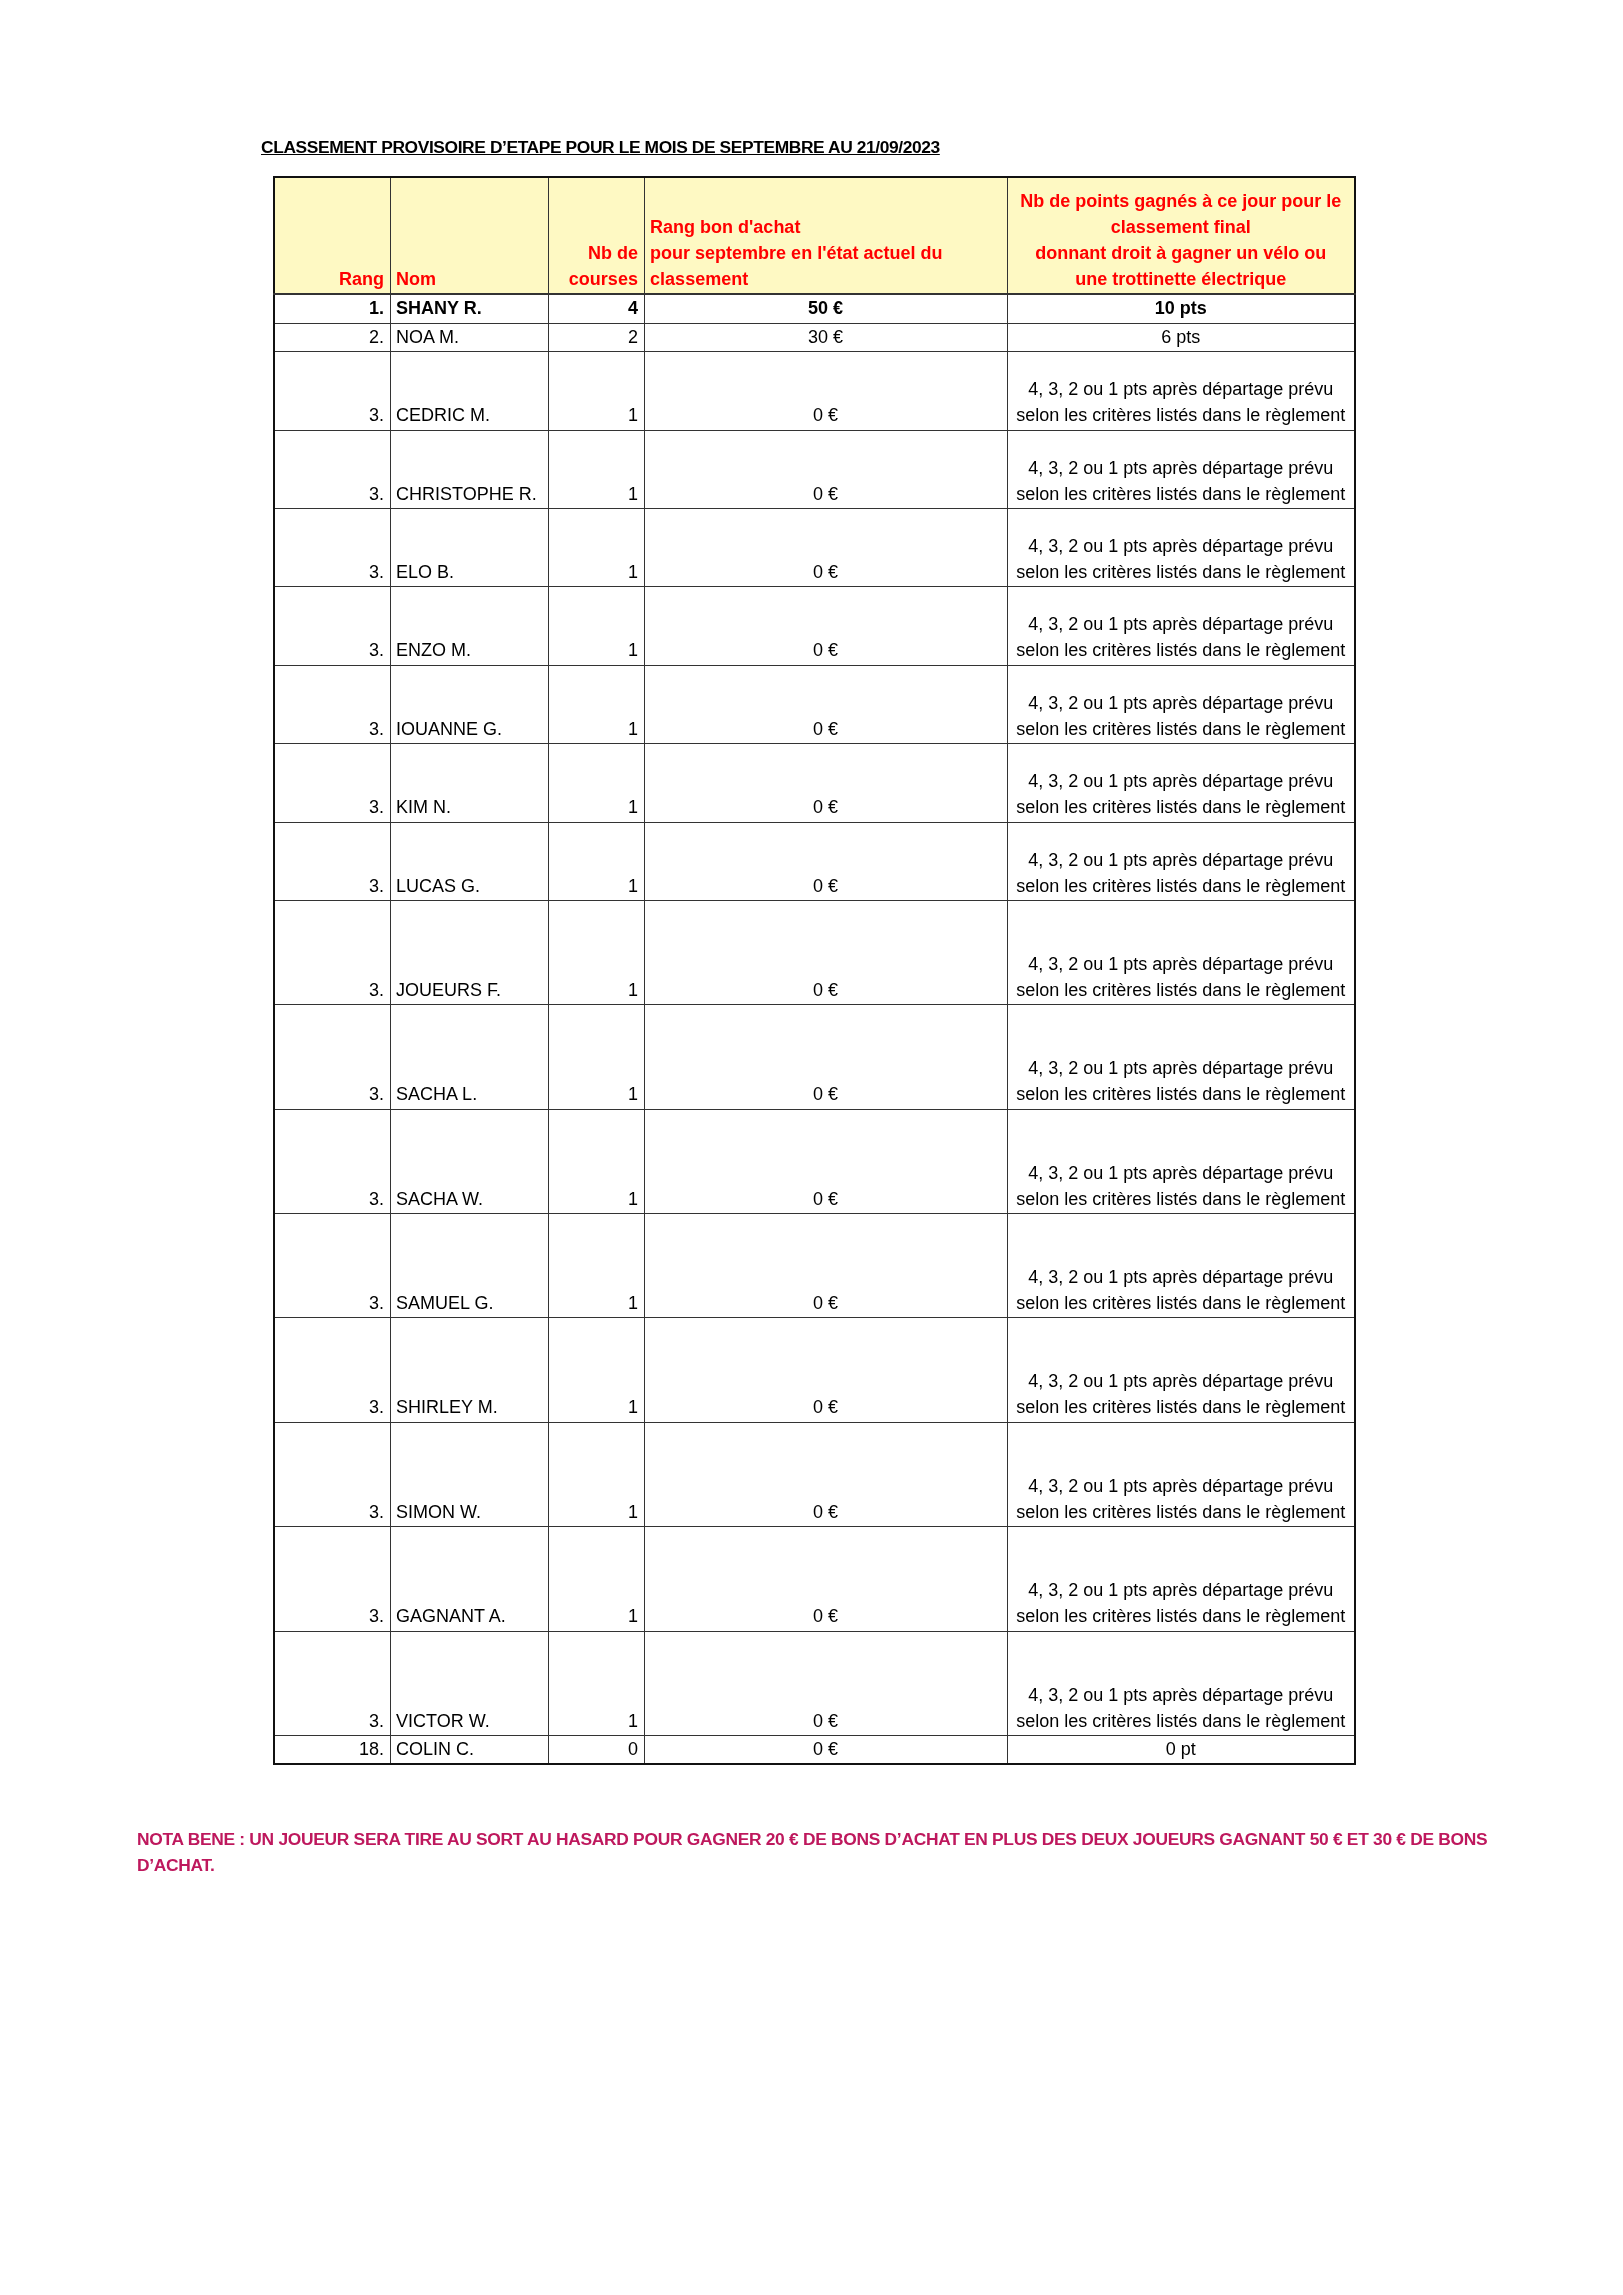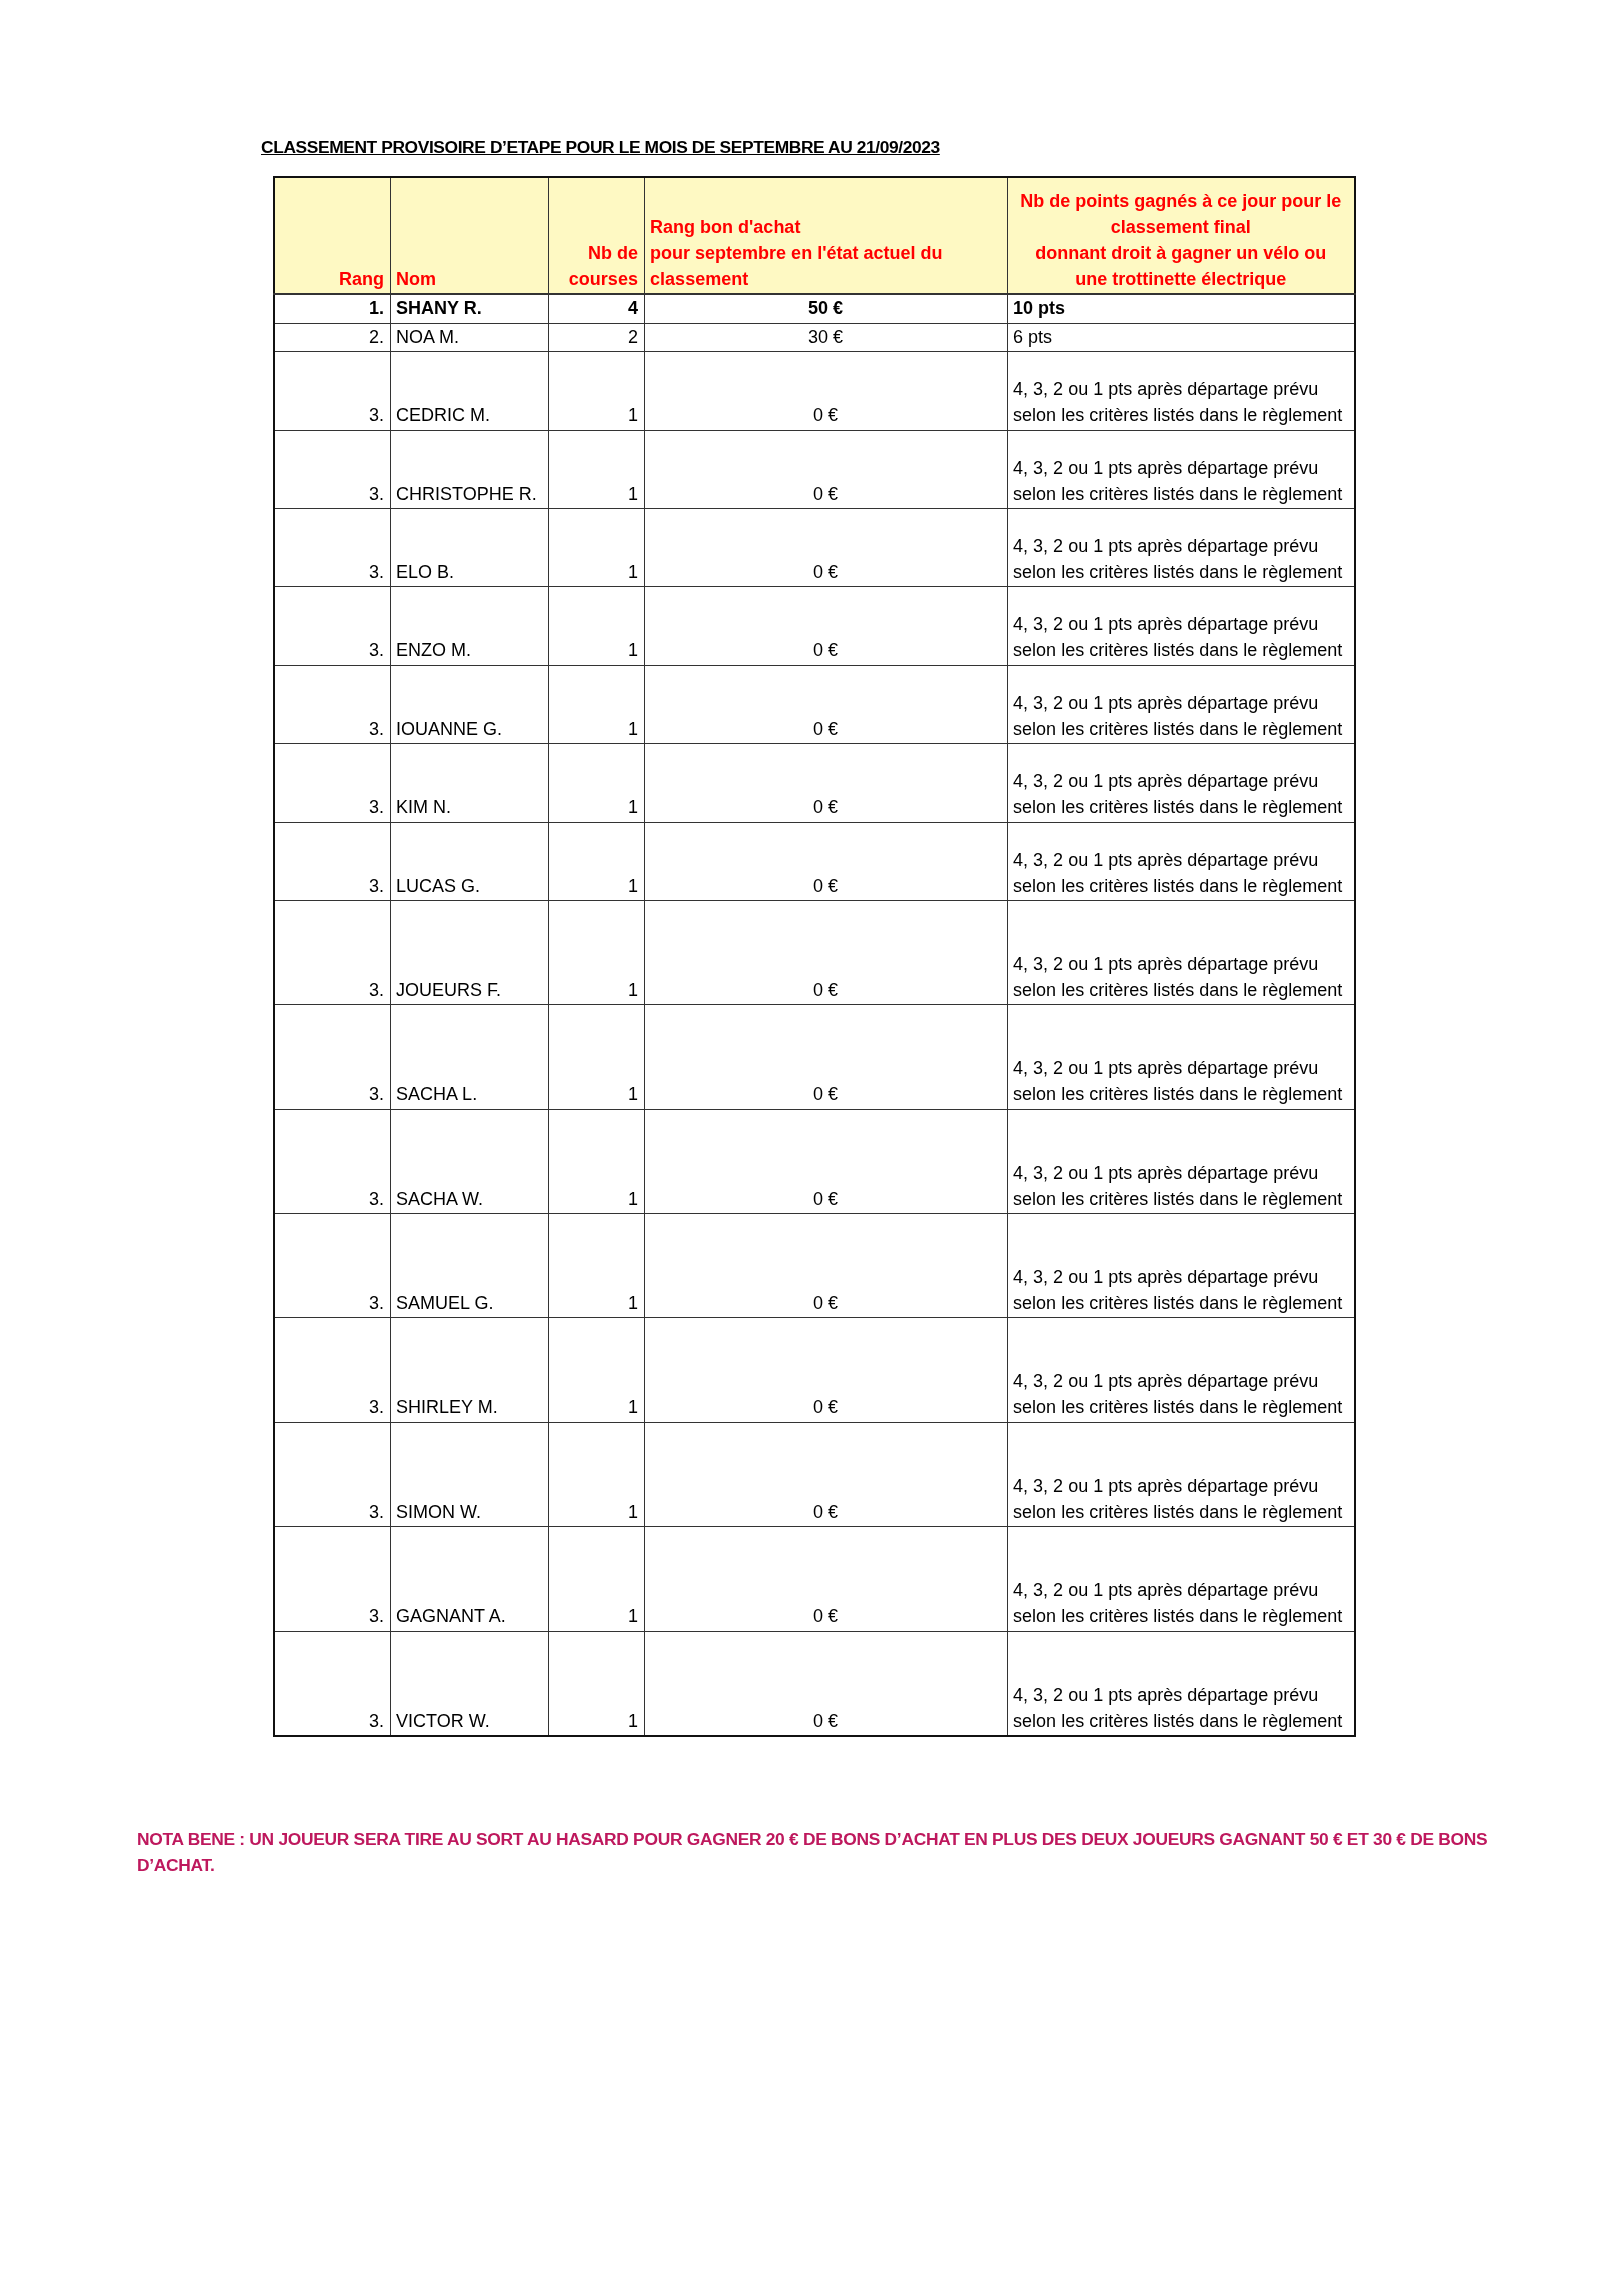--- a/index.html
+++ b/index.html
@@ -19,21 +19,21 @@
   table.rank th { background: #fef9c3; color: #ff0000; font-weight: bold; height: 114px; border-bottom: 2.8px solid #333; }
   th.h-rang { text-align: right; margin-left: 32px; }
   th.h-nom { text-align: left; }
   th.h-nb { text-align: right; }
   th.h-gains { text-align: left; }
   th.h-pts { text-align: center; }
   td.rang { text-align: right; }
   td.nom { text-align: left; white-space: nowrap; }
   td.nb { text-align: right; }
   td.gains { text-align: center; margin-left: 10px; }
-  td.pts { }
+  td.pts { text-align: center; }
   tr.bold td { font-weight: bold; }
   tr.r-short td { height: 25px; }
   tr.r-mid td { height: 76px; }
   tr.r-tall td { height: 102px; }
   .hl { display: block; }
   .nota { position: absolute; left: 137px; top: 1826px; width: 1361px; color: #be185d; font-weight: bold;
           font-size: 17.4px; line-height: 26px; letter-spacing: -0.3px; }
 </style>
 </head>
 <body>
@@ -182,17 +182,24 @@
         <td class="gains">0 €</td>
         <td class="pts">4, 3, 2 ou 1 pts après départage prévu selon les critères listés dans le règlement</td>
       </tr>
       <tr class="r-tall">
         <td class="rang">3.</td>
         <td class="nom">VICTOR W.</td>
         <td class="nb">1</td>
         <td class="gains">0 €</td>
         <td class="pts">4, 3, 2 ou 1 pts après départage prévu selon les critères listés dans le règlement</td>
       </tr>
+      <tr class="r-short">
+        <td class="rang">18.</td>
+        <td class="nom">COLIN C.</td>
+        <td class="nb">0</td>
+        <td class="gains">0 €</td>
+        <td class="pts">0 pt</td>
+      </tr>
     </tbody>
 </table>
 
 <div class="nota">NOTA BENE : UN JOUEUR SERA TIRE AU SORT AU HASARD POUR GAGNER 20 € DE BONS D’ACHAT EN PLUS DES DEUX JOUEURS GAGNANT 50 € ET 30 € DE BONS D’ACHAT.</div>
 
 
 </body></html>

